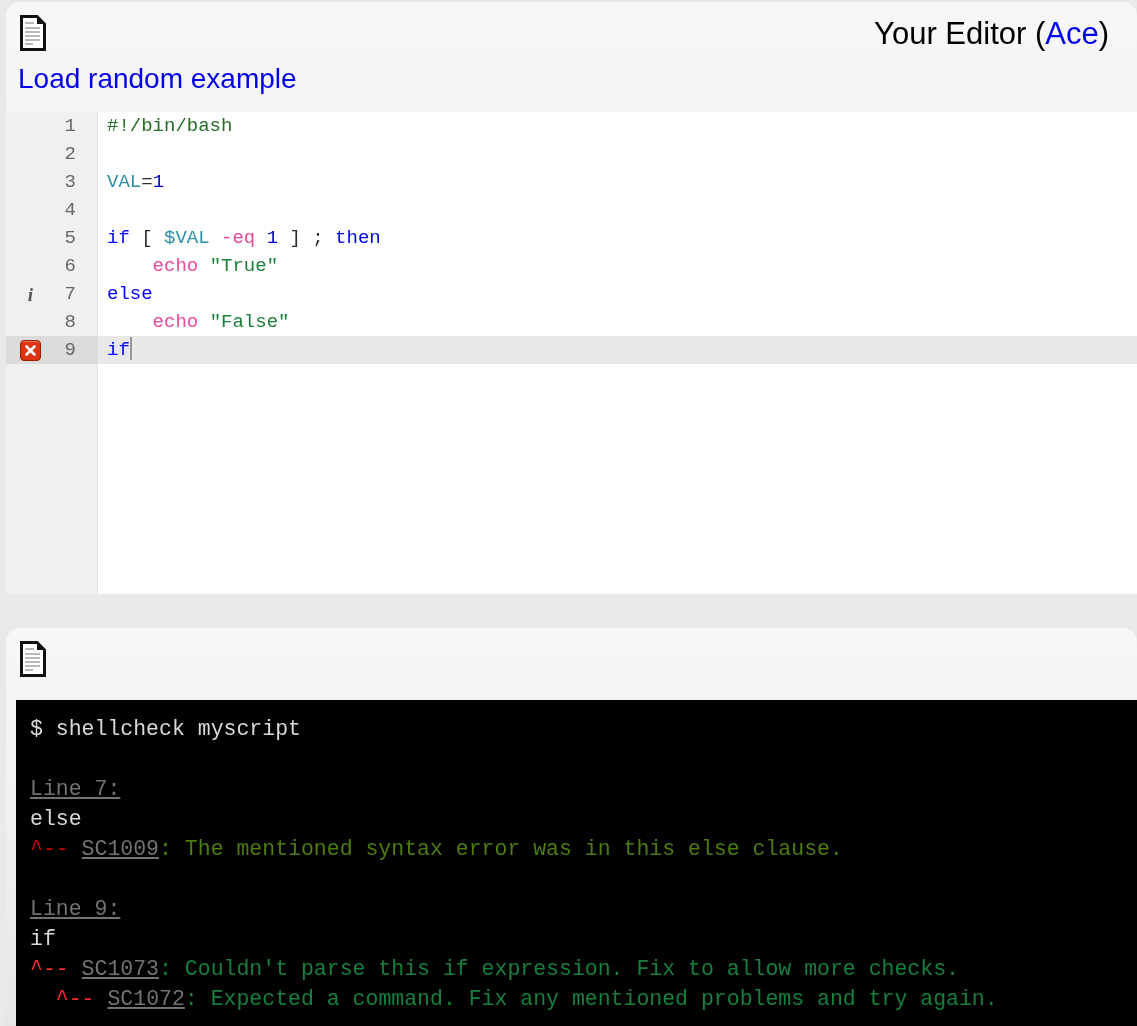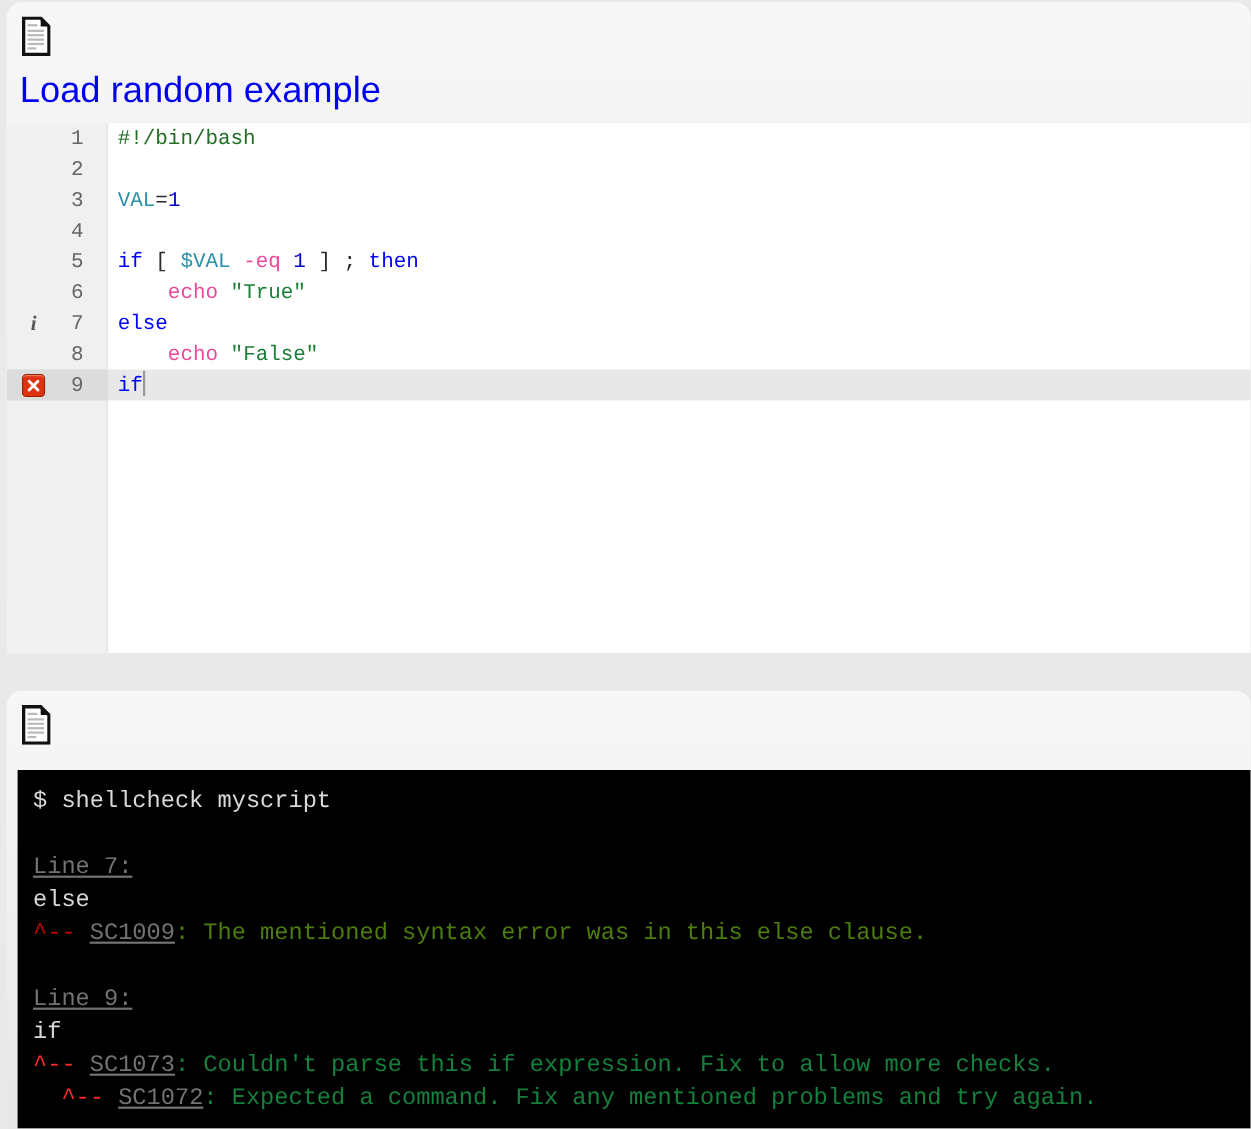--- a/index.html
+++ b/index.html
@@ -51,21 +51,21 @@
   
   #editor-panel {
     position: absolute;
     left: 6px; top: 2px;
     width: 1131px; height: 592px;
   }
   .load-link-row {
     padding: 0 0 6px 12px;
   }
   .load-link {
-    font-size: 33px;
+    font-size: 28px;
     color: #0000ee;
     text-decoration: none;
     line-height: 1.1;
   }
 
   .ace {
     position: absolute;
     left: 0; right: 0;
     top: 110px; bottom: 0;
     background: #ffffff;
@@ -198,20 +198,21 @@
         <g fill="#b9b9b9">
           <rect x="5" y="7" width="9" height="2"></rect>
           <rect x="5" y="12" width="15" height="2"></rect>
           <rect x="5" y="16" width="15" height="2"></rect>
           <rect x="5" y="20" width="15" height="2"></rect>
           <rect x="5" y="24" width="15" height="2"></rect>
           <rect x="5" y="28" width="8" height="2"></rect>
         </g>
       </svg>
     </span>
+    <div class="panel-title"><span>Your Editor (</span><a href="#">Ace</a><span>)</span></div>
   </div>
 
   <div class="load-link-row">
     <a class="load-link" href="#">Load random example</a>
   </div>
 
   <div class="ace">
     <div class="ace-gutter"></div>
     <div class="ace-lines" id="ace-lines">
         <div class="ace-row"><div class="row-bg"></div><div class="gutter-cell">1</div><div class="code-cell"><span class="t-comment">#!/bin/bash</span></div></div>

